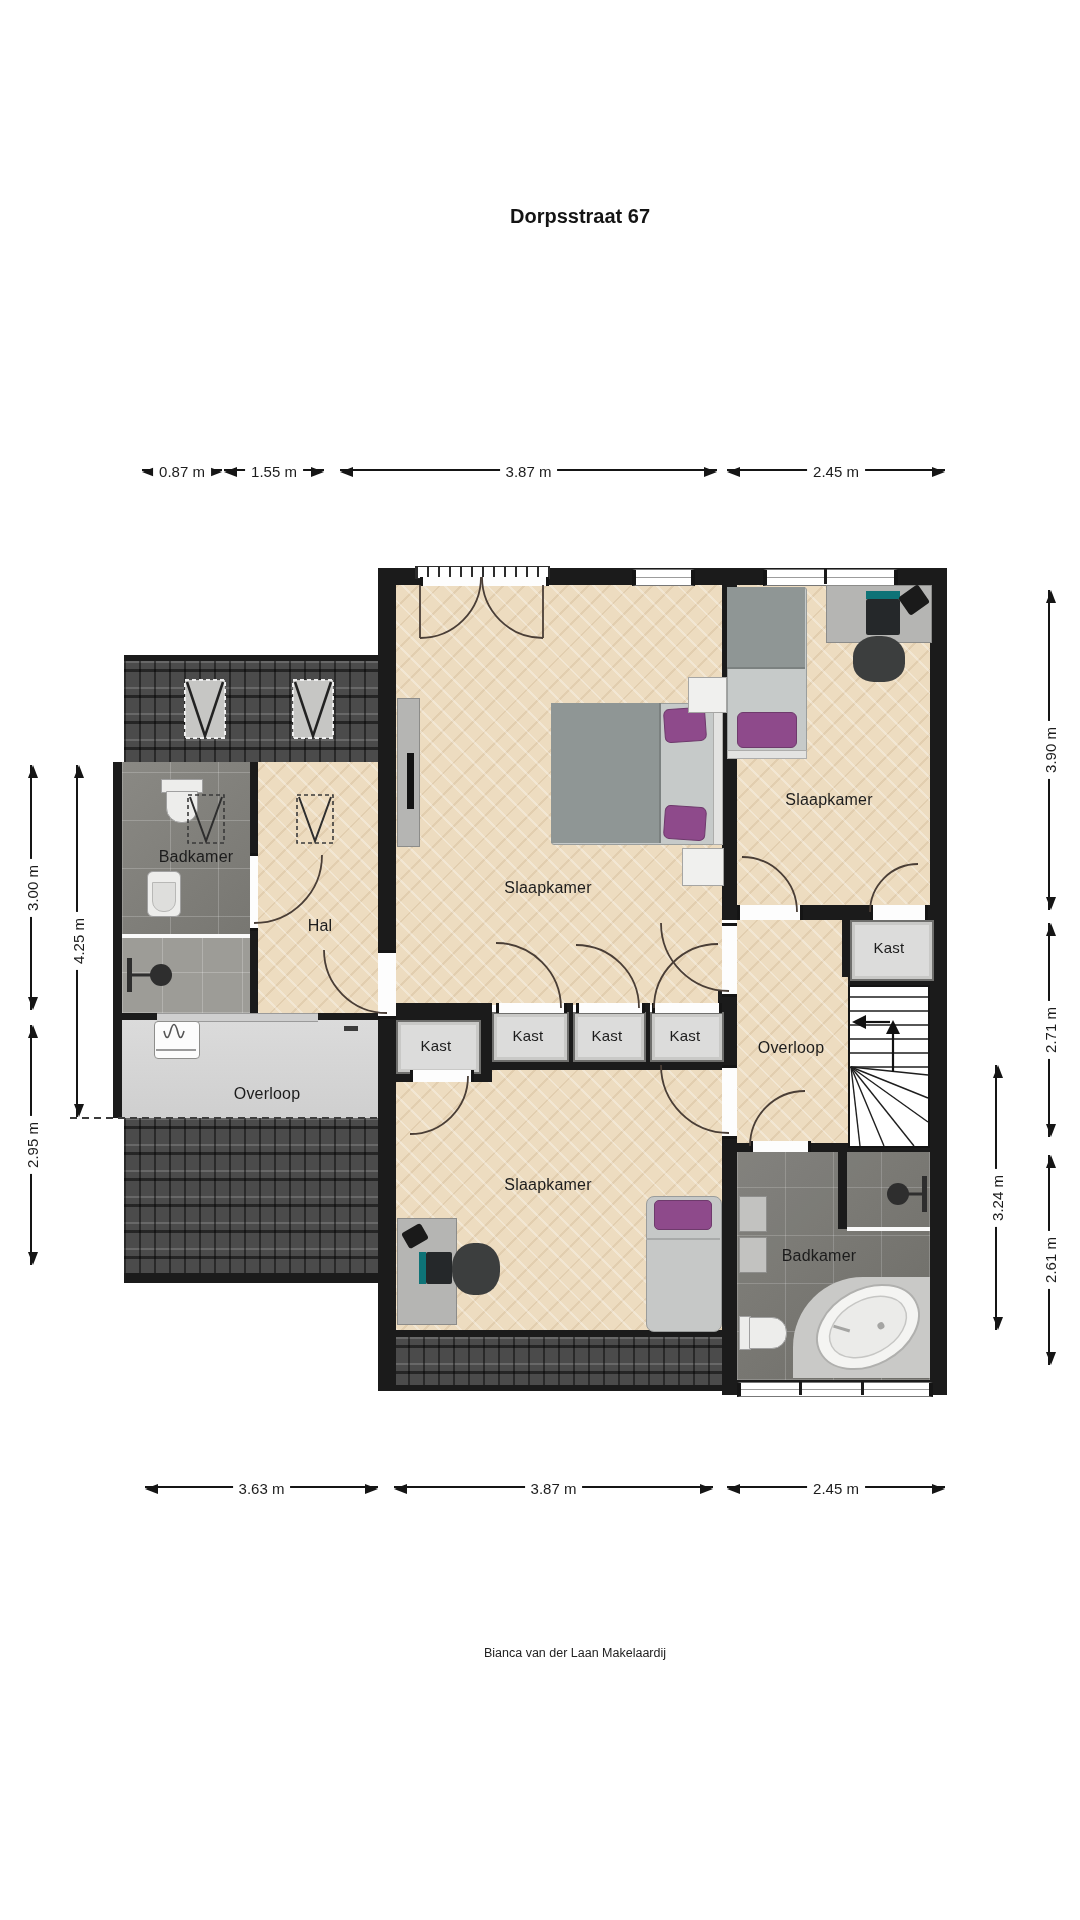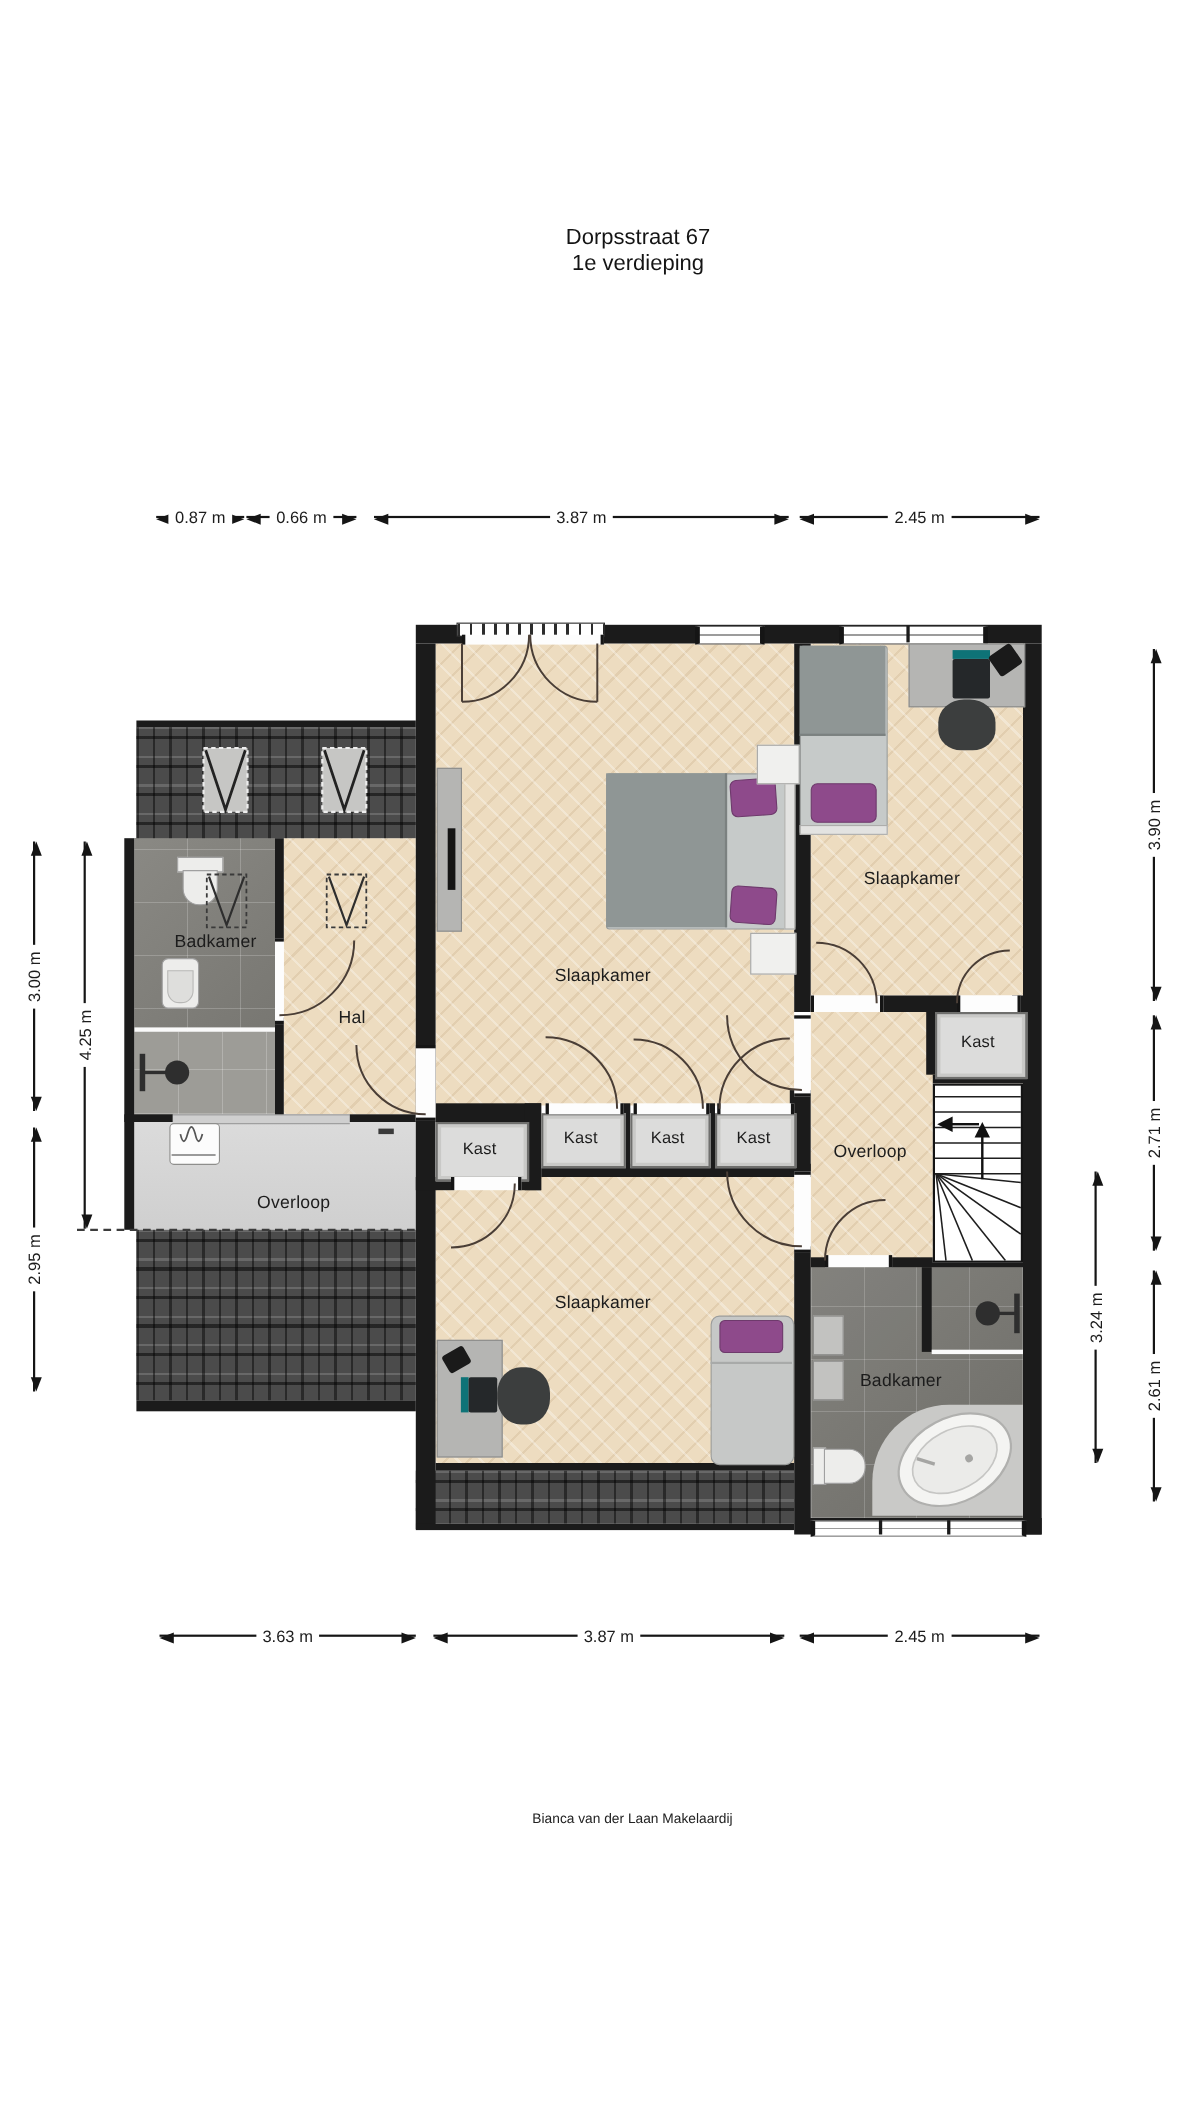--- a/index.html
+++ b/index.html
@@ -28,21 +28,21 @@
   .closet{position:absolute;background:#dcdcdb;border:2px solid #6f6f6d;box-shadow:inset 0 0 0 3px #c9c9c7}
   .door-h{position:absolute;background:#fdfdfd;border-left:3px solid #151515;border-right:3px solid #151515}
   .door-v{position:absolute;background:#fdfdfd;border-top:3px solid #151515;border-bottom:3px solid #151515}
   .win{position:absolute;background:linear-gradient(180deg,#fff 0 44%,#9c9c9c 44% calc(44% + 1.5px),#fff 0 100%);
        border-top:1.5px solid #777;border-bottom:1.5px solid #777;border-left:4px solid #151515;border-right:4px solid #151515}
   .rail{position:absolute;background:repeating-linear-gradient(90deg,#2c2c2c 0 2.5px,#fff 2.5px 11px);border:1.5px solid #2c2c2c}
   .rlabel{position:absolute;transform:translate(-50%,-50%);font-size:16px;white-space:nowrap;letter-spacing:.2px}
   .rlabel.small{font-size:15px}
   .furn{position:absolute}
   .title{position:absolute;left:80px;top:205px;width:1000px;text-align:center;
-         font-weight:normal;font-size:20px;line-height:23px;color:#141414}
+         font-weight:bold;font-size:20px;line-height:23px;color:#141414}
   .footer{position:absolute;left:70px;top:1645px;width:1010px;text-align:center;
           font-size:12.5px;line-height:17.5px;color:#222}
   .dimh{position:absolute;border-top:2px solid #151515}
   .dimh .al{position:absolute;left:0;top:-4px;width:0;height:0;
             border-top:5px solid transparent;border-bottom:5px solid transparent;border-right:13px solid #151515}
   .dimh .ar{position:absolute;right:0;top:-4px;width:0;height:0;
             border-top:5px solid transparent;border-bottom:5px solid transparent;border-left:13px solid #151515}
   .dimh span{position:absolute;left:50%;top:0;transform:translate(-50%,-50%);
              background:#fff;padding:0 6px;font-size:15px;white-space:nowrap}
   .dimv{position:absolute;border-left:2px solid #151515}
@@ -52,21 +52,20 @@
             border-left:5px solid transparent;border-right:5px solid transparent;border-top:13px solid #151515}
   .dimv span{position:absolute;top:50%;left:0;transform:translate(-50%,-50%) rotate(-90deg);
              background:#fff;padding:0 6px;font-size:15px;white-space:nowrap}
   svg{pointer-events:none}
 </style>
 </head>
 <body>
 
 <div class="title">
   <div>Dorpsstraat 67</div>
-  <div>1e verdieping</div>
 </div>
 
 <div class="wood" style="left:396px;top:585px;width:326px;height:420px"></div>
 <div class="wood" style="left:737px;top:585px;width:193px;height:320px"></div>
 <div class="wood" style="left:737px;top:920px;width:193px;height:232px"></div>
 <div class="wood" style="left:396px;top:1070px;width:326px;height:260px"></div>
 <div class="wood" style="left:258px;top:762px;width:120px;height:251px"></div>
 <div class="tile" style="left:122px;top:762px;width:128px;height:251px"></div>
 <div class="tile-light" style="left:122px;top:938px;width:128px;height:75px"></div>
 <div class="abs" style="left:122px;top:934px;width:128px;height:4px;background:#fafafa"></div>
@@ -280,21 +279,21 @@
 <span class="rlabel small" style="left:889px;top:947px">Kast</span>
 
 <div class="dimh" style="left:142px;top:469px;width:80px">
   <i class="al"></i>
     <i class="ar"></i>
     <span>0.87 m</span>
 </div>
 <div class="dimh" style="left:224px;top:469px;width:100px">
   <i class="al"></i>
     <i class="ar"></i>
-    <span>0.66 m</span>
+    <span>1.55 m</span>
 </div>
 <div class="dimh" style="left:340px;top:469px;width:377px">
   <i class="al"></i>
     <i class="ar"></i>
     <span>3.87 m</span>
 </div>
 <div class="dimh" style="left:727px;top:469px;width:218px">
   <i class="al"></i>
     <i class="ar"></i>
     <span>2.45 m</span>

